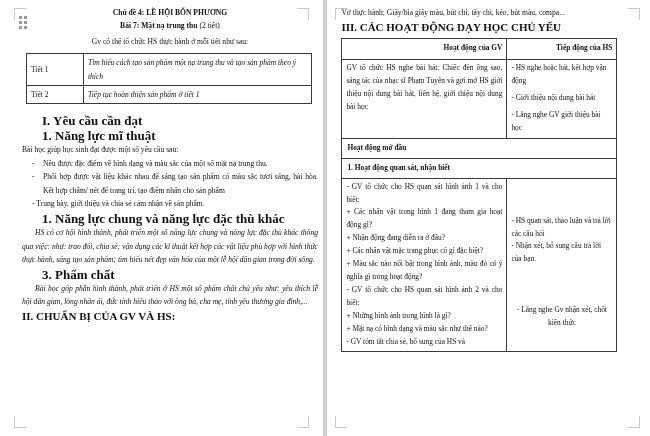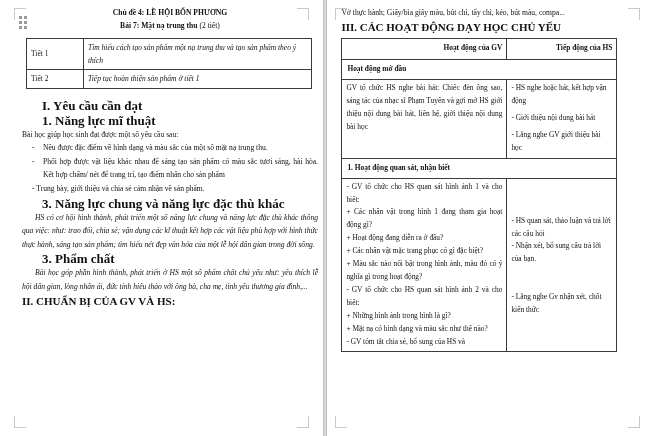--- a/index.html
+++ b/index.html
@@ -99,20 +99,21 @@
     <div class="mark br" style="right:14px;bottom:8px;"></div>
 
     <div class="body-left">
 
       <div class="ln b t-center">Chủ đề 4: LỀ HỘI BỐN PHƯƠNG</div>
 
       <div class="ln t-center">
         <span class="b">Bài 7: Mặt nạ trung thu</span><span> (2 tiết)</span>
       </div>
 
+      <div class="ln t-center" style="margin-top:2px;">Gv có thể tổ chức HS thực hành ở mỗi tiết như sau:</div>
 
       <div style="margin-top:5px;margin-left:4px;width:286px;">
         <table class="tbl">
           <tbody>
             <tr>
               <td class="tiet-col">Tiết 1</td>
               <td class="tiet-body">Tìm hiểu cách tạo sản phẩm một nạ trung thu và tạo sản phẩm theo ý thích</td>
             </tr>
             <tr>
               <td class="tiet-col">Tiết 2</td>
@@ -136,21 +137,21 @@
           <span>Nêu được đặc điểm về hình dạng và màu sắc của một số mặt nạ trung thu.</span>
         </li>
         <li>
           <span class="dash">-</span>
           <span>Phối hợp được vật liệu khác nhau để sáng tạo sản phẩm có màu sắc tươi sáng, hài hòa. Kết hợp chấm/ nét để trang trí, tạo điểm nhấn cho sản phẩm</span>
         </li>
       </ul>
 
       <div class="para" style="padding-left:10px;">- Trung bày, giới thiệu và chia sẻ cảm nhận về sản phẩm.</div>
 
-      <div class="heading">3. Năng lực chung và năng lực đặc thù khác</div>
+      <div class="heading">1. Năng lực chung và năng lực đặc thù khác</div>
 
       <div class="para indent">HS có cơ hội hình thành, phát triển một số năng lực chung và năng lực đặc thù khác thông qua việc: như: trao đổi, chia sẻ; vận dụng các kĩ thuật kết hợp các vật liệu phù hợp với hình thức thực hành, sáng tạo sản phẩm; tìm hiểu nét đẹp văn hóa của một lễ hội dân gian trong đời sống.</div>
 
       <div class="heading">3. Phẩm chất</div>
 
       <div class="para indent">Bài học góp phần hình thành, phát triển ở HS một số phẩm chất chủ yếu như: yêu thích lễ hội dân gian, lòng nhân ái, đức tính hiếu thảo với ông bà, cha mẹ, tình yêu thương gia đình,...</div>
 
       <div class="caps">II. CHUẨN BỊ CỦA GV VÀ HS:</div>
 
     </div>
@@ -172,54 +173,54 @@
       <div class="caps" style="margin-top:1px;">III. CÁC HOẠT ĐỘNG DẠY HỌC CHỦ YẾU</div>
 
       <table class="act" style="margin-top:4px;width:276px;border-collapse:collapse;">
         <tbody>
           <tr>
             <td class="hdr gv">Hoạt động của GV</td>
             <td class="hdr hs">Tiếp động của HS</td>
           </tr>
 
           <tr>
-            <td class="sect" colspan="2">Hoạt động mở đầu</td>
-          </tr>
-
-          <tr>
             <td class="gv just">
               <span class="lnsp"> GV tổ chức HS nghe bài hát: Chiếc đèn ông sao, sáng tác của nhạc sĩ Phạm Tuyên và gợi mở HS giới thiệu nội dung bài hát, liên hệ, giới thiệu nội dung bài học</span>
             </td>
             <td class="hs">
               <span class="lnsp">- HS nghe hoặc hát, kết hợp vận động</span>
               <span class="lnsp" style="margin-top:4px;">- Giới thiệu nội dung bài hát</span>
               <span class="lnsp" style="margin-top:4px;">- Lắng nghe GV giới thiệu bài học</span>
             </td>
           </tr>
 
           <tr>
+            <td class="sect" colspan="2">Hoạt động mở đầu</td>
+          </tr>
+
+          <tr>
             <td class="sect" colspan="2">1. Hoạt động quan sát, nhận biết</td>
           </tr>
 
           <tr>
             <td class="gv just">
               <span class="lnsp">- GV tổ chức cho HS quan sát hình ảnh 1 và cho biết:</span>
               <span class="lnsp">+ Các nhân vật trong hình 1 đang tham gia hoạt động gì?</span>
-              <span class="lnsp">+ Hoạt động đang diễn ra ở đâu?</span>
+              <span class="lnsp">+ Nhận động đang diễn ra ở đâu?</span>
               <span class="lnsp">+ Các nhân vật mặc trang phục có gì đặc biệt?</span>
               <span class="lnsp">+ Màu sắc nào nổi bật trong hình ảnh, màu đỏ có ý nghĩa gì trong hoạt động?</span>
               <span class="lnsp">- GV tổ chức cho HS quan sát hình ảnh 2 và cho biết:</span>
               <span class="lnsp">+ Những hình ảnh trong hình là gì?</span>
               <span class="lnsp">+ Mặt nạ có hình dạng và màu sắc như thế nào?</span>
               <span class="lnsp">- GV tóm tắt chia sẻ, bổ sung của HS và</span>
             </td>
             <td class="hs">
               <span class="lnsp" style="margin-top:34px;">- HS quan sát, thảo luận và trả lời các câu hỏi</span>
               <span class="lnsp">- Nhận xét, bổ sung câu trả lời của bạn.</span>
-              <span class="lnsp" style="margin-top:25px;">- Lắng nghe Gv nhận xét, chốt kiến thức</span>
+              <span class="lnsp" style="margin-top:38px;text-align:center;">- Lắng nghe Gv nhận xét, chốt kiến thức</span>
             </td>
           </tr>
         </tbody>
       </table>
 
     </div>
   </div>
 
 </div>
 

